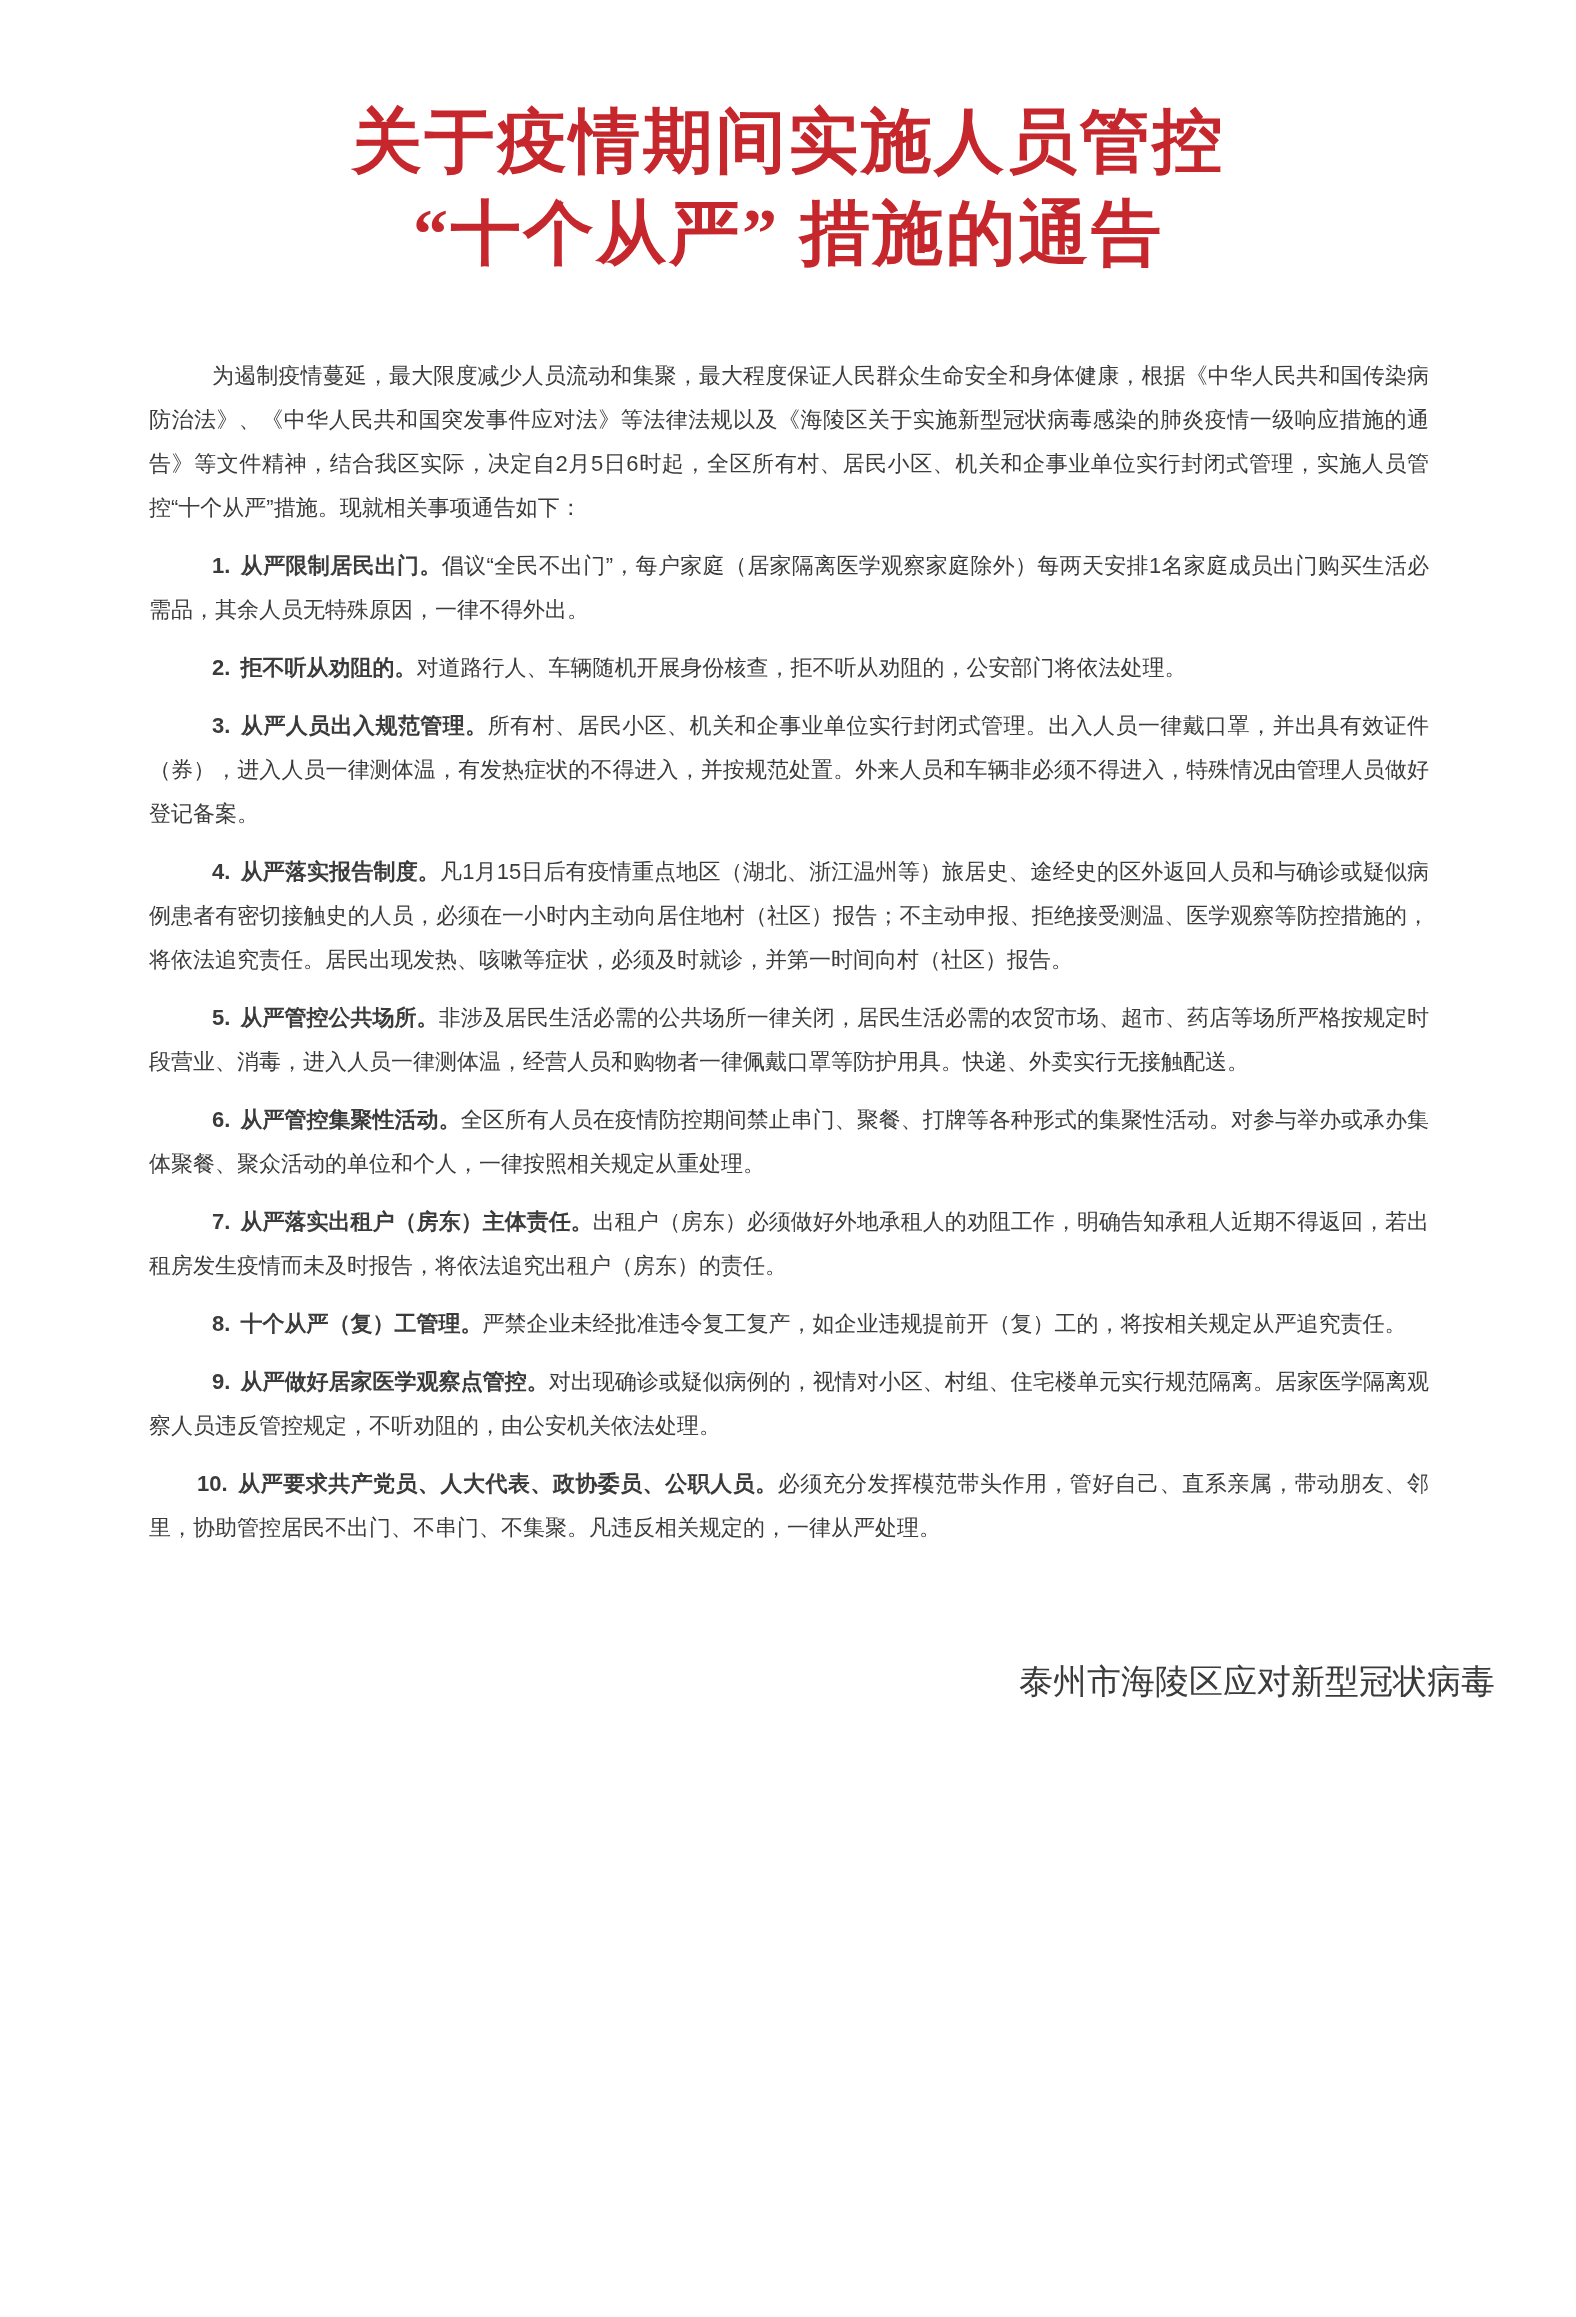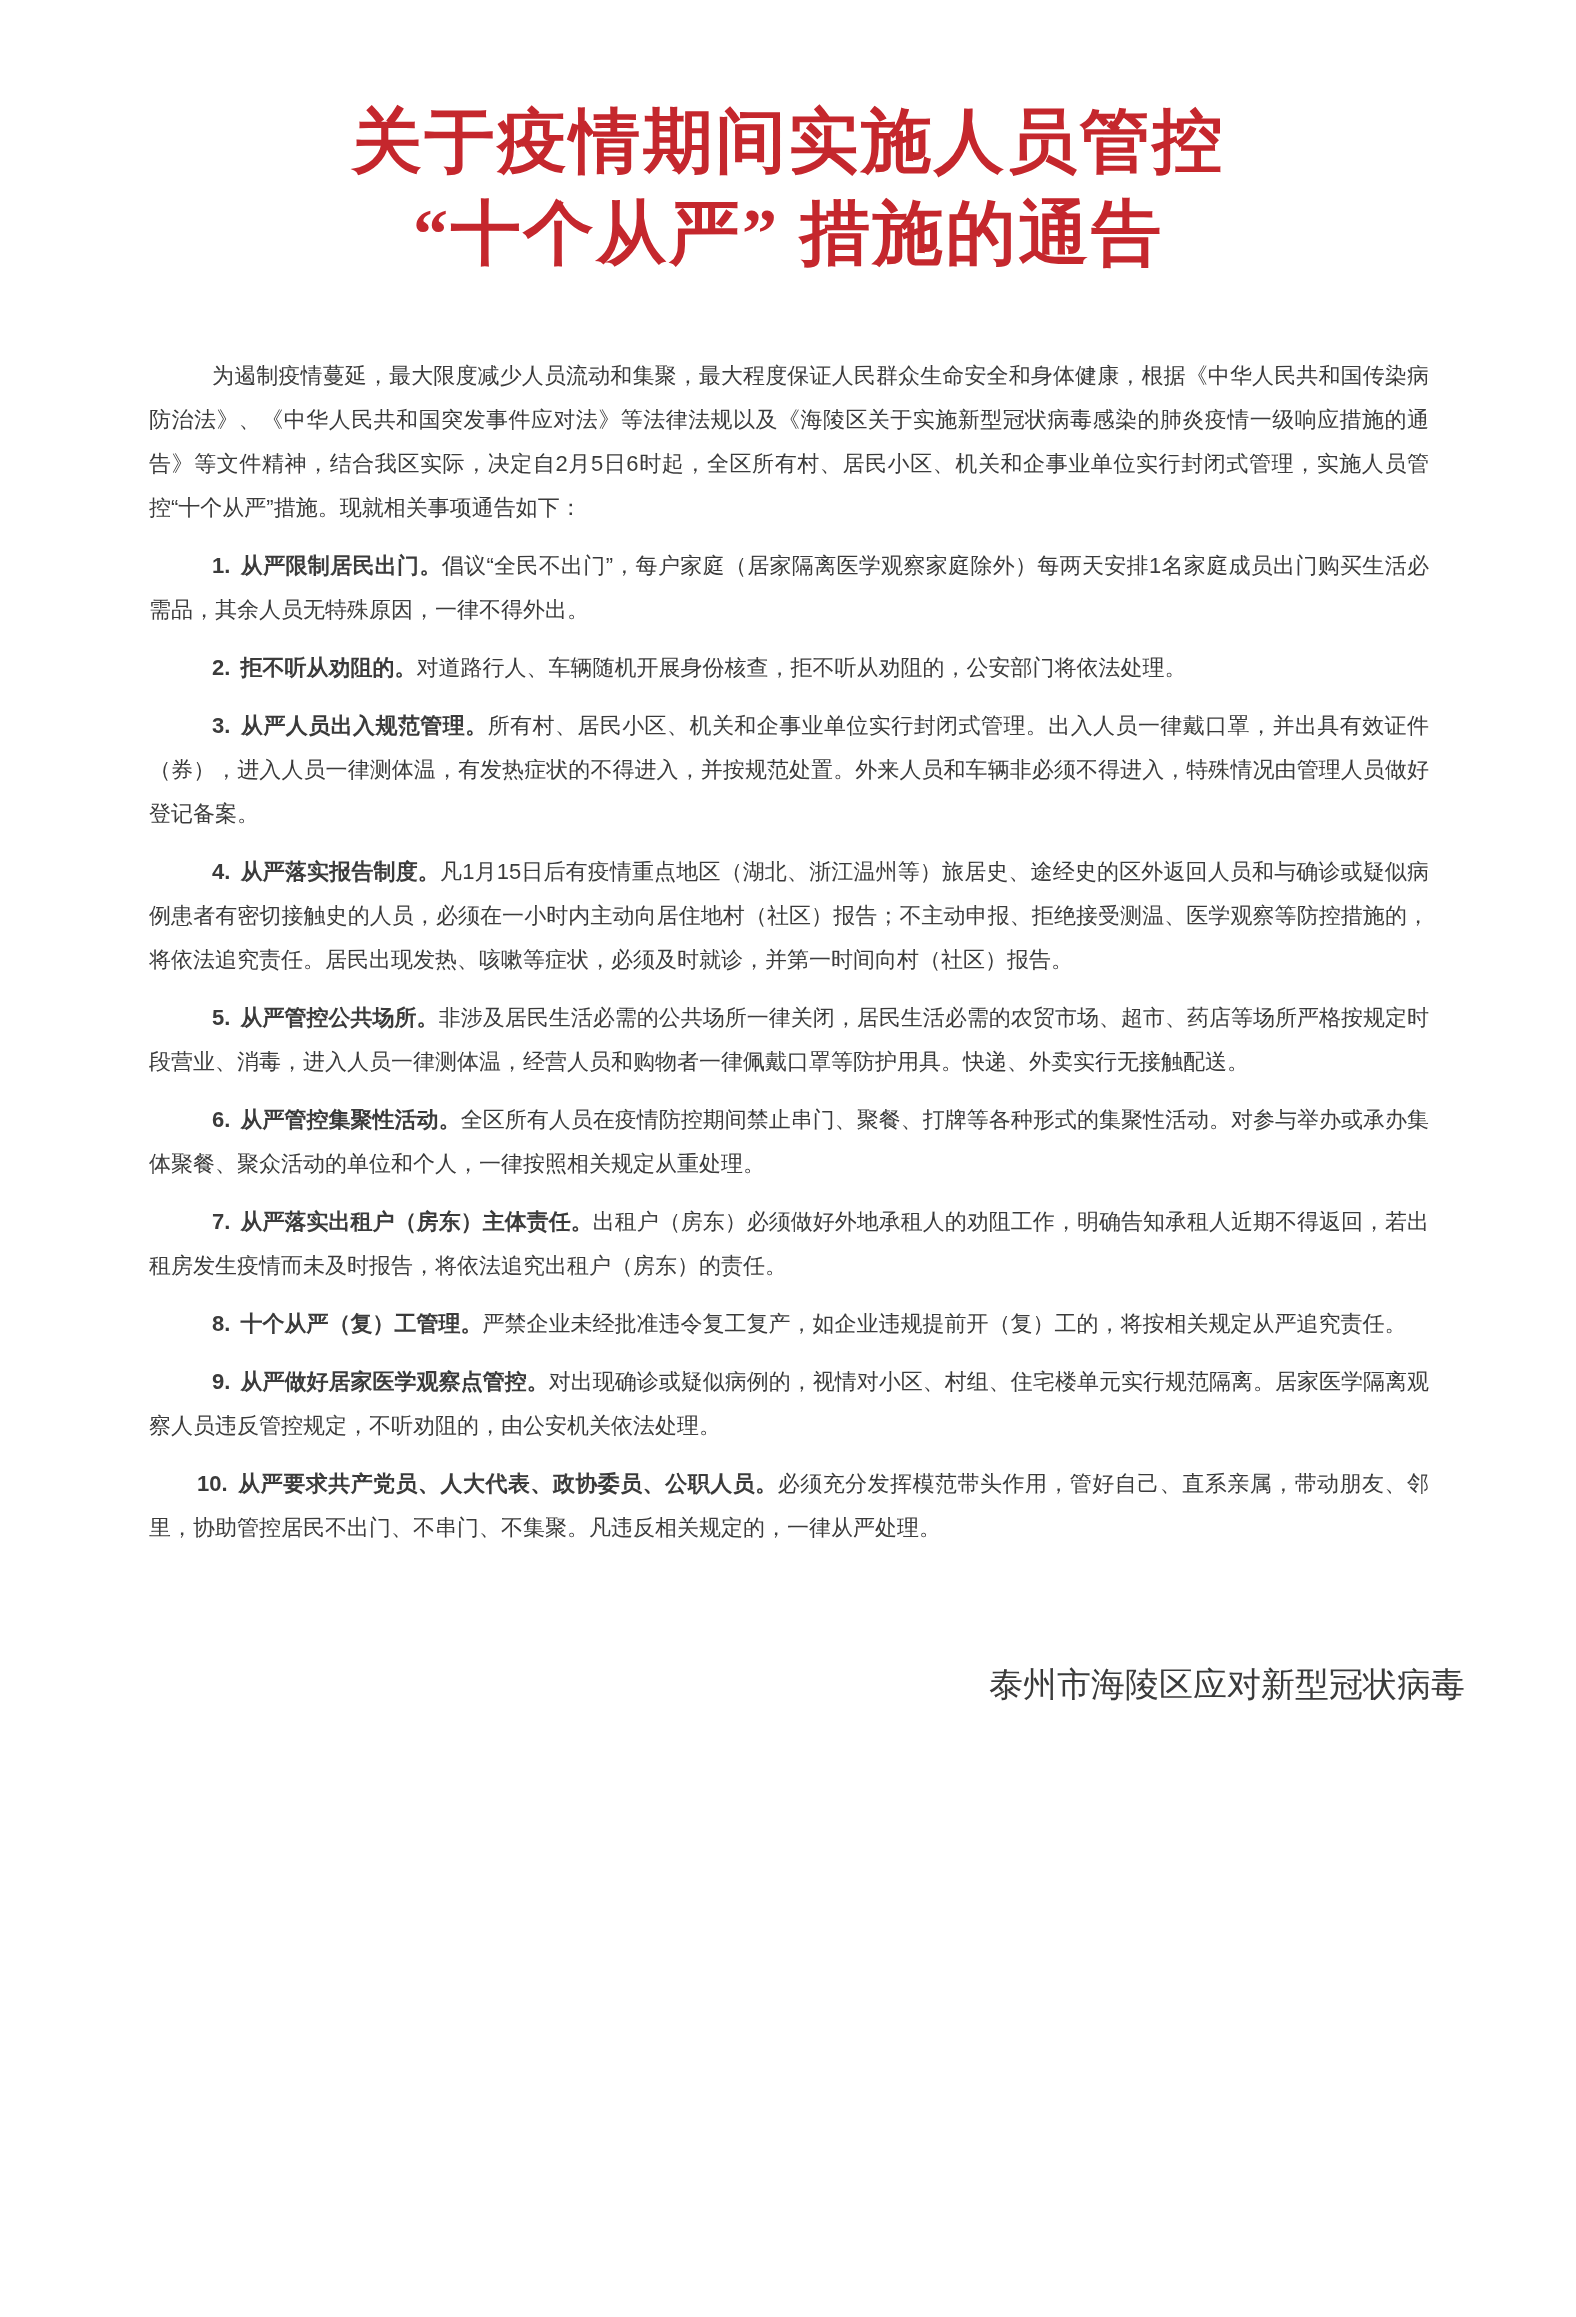--- a/index.html
+++ b/index.html
@@ -32,24 +32,24 @@
     font-size: 22px;
     line-height: 44px;
     text-align: justify;
   }
   .intro { margin: 0; text-indent: 63px; }
   .item  { margin: 14px 0 0 0; text-indent: 63px; }
   .item--ten { text-indent: 48px; }
   .item-head { font-weight: 700; }
   .item-num { margin-right: 10.2px; font-weight: 700; }
   .signature {
-    margin: 111px 112px 0 auto;
+    margin: 111px 82px 0 auto;
     width: max-content;
     text-align: center;
-    font-family: Liberation Sans, sans-serif;
+    font-family: Liberation Mono, monospace;
     font-size: 34px;
     line-height: 46px;
     color: var(--text-color, #3b3b3b);
   }
   .sig-line { display: block; }
 </style>
 </head>
 <body>
 
 <div class="page">

